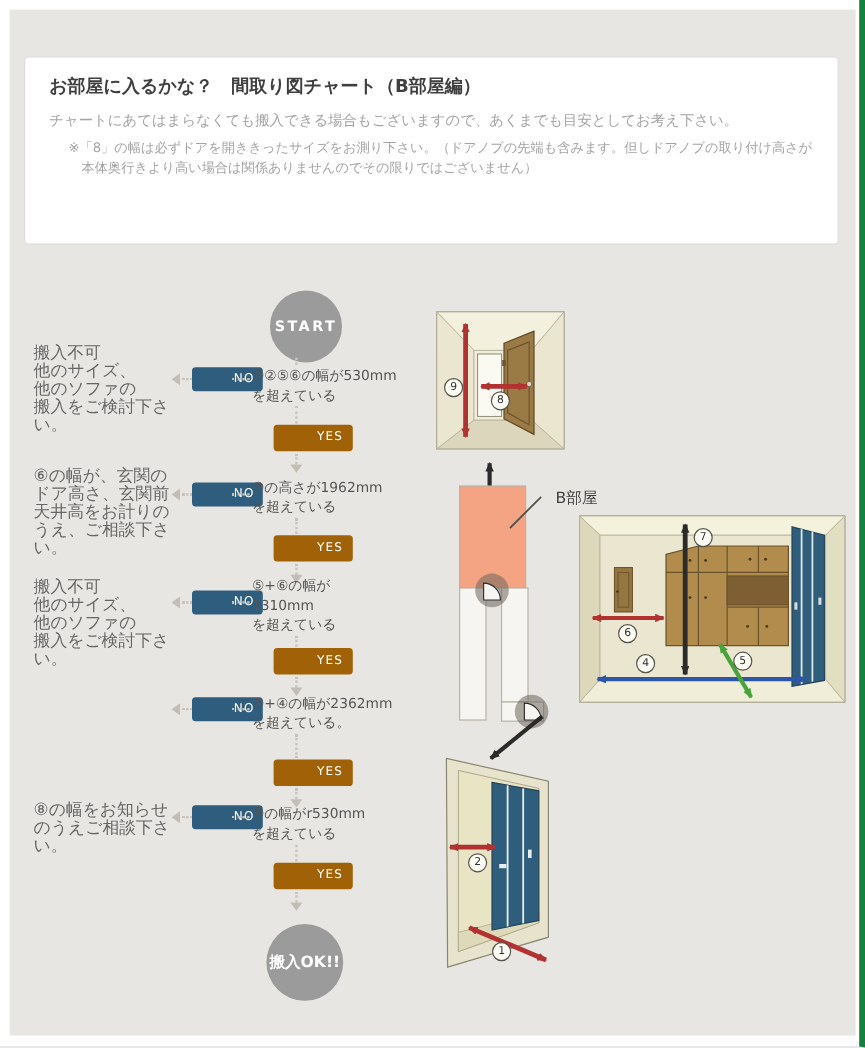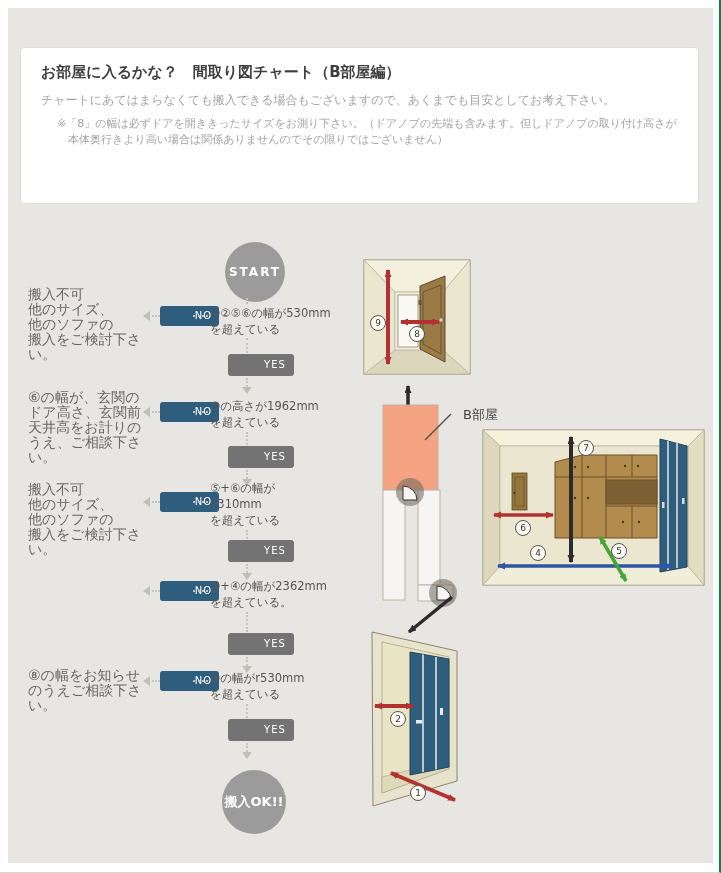--- a/index.html
+++ b/index.html
@@ -1,29 +1,29 @@
 <!DOCTYPE html>
 <html><head>
 <meta charset="utf-8">
 <style>
   html,body{margin:0;padding:0;}
   body{font-family:"DejaVu Sans","Liberation Sans",sans-serif;}
-  .page{position:relative;width:721px;height:873px;background:#ffffff;border-right:2px solid #15803d;border-bottom:1px solid #d8d8d8;box-sizing:border-box;overflow:hidden;}
+  .page{position:relative;width:721px;height:873px;background:#ffffff;border-right:5px solid #15803d;border-bottom:1px solid #d8d8d8;box-sizing:border-box;overflow:hidden;}
   .canvas{position:absolute;left:8px;top:8px;width:705px;height:855px;background:#e8e6e2;}
   .abs{position:absolute;}
   .card{position:absolute;left:12px;top:39px;width:679px;height:157px;background:#ffffff;border:1px solid #dddddd;border-radius:4px;box-sizing:border-box;}
   .card-title{position:absolute;left:20px;top:15px;font-size:15px;font-weight:bold;color:#3f3f3f;}
   .card-sub{position:absolute;left:20px;top:44px;font-size:12px;color:#a3a3a3;text-align:center;}
   .card-note{position:absolute;left:36px;width:645px;font-size:11px;color:#a3a3a3;line-height:16px;white-space:pre-line;}
   .ml{white-space:pre-line;}
   .qtext{font-size:11.5px;color:#555555;line-height:16px;}
   .rtext{font-size:14px;color:#666666;line-height:15px;}
   .btn{color:#ffffff;font-size:10px;font-weight:normal;text-align:center;border-radius:3px;letter-spacing:1px;padding-left:28px;}
   .no-btn{width:31px;height:20px;line-height:20px;background:#2e5d7d;}
-  .yes-btn{width:38px;height:22px;line-height:22px;background:#737373;}
+  .yes-btn{width:38px;height:22px;line-height:22px;background:#a16207;}
   .circle{border-radius:50%;background:#9b9b9b;color:#ffffff;display:flex;align-items:center;justify-content:center;font-weight:bold;}
   .start-c{left:217px;top:234px;width:60px;height:60px;font-size:12px;letter-spacing:2px;}
   .ok-c{left:214px;top:762px;width:64px;height:64px;font-size:13px;letter-spacing:0px;}
   .vdots{border-left:2px dotted #c7c2bc;width:0;}
   .hdots{border-top:2px dotted #c7c2bc;height:0;}
   .tri-down{width:0;height:0;border-left:5px solid transparent;border-right:5px solid transparent;border-top:7px solid #c2bdb6;}
   .tri-left{width:0;height:0;border-top:5px solid transparent;border-bottom:5px solid transparent;border-right:7px solid #c2bdb6;}
   .numlab{position:absolute;width:14px;height:14px;border:1px solid #55524a;border-radius:50%;background:#fdfcf5;color:#333;font-size:9px;line-height:14px;text-align:center;}
   .roomlab{position:absolute;left:455px;top:398px;font-size:13px;color:#3f3f3f;}
 </style>

